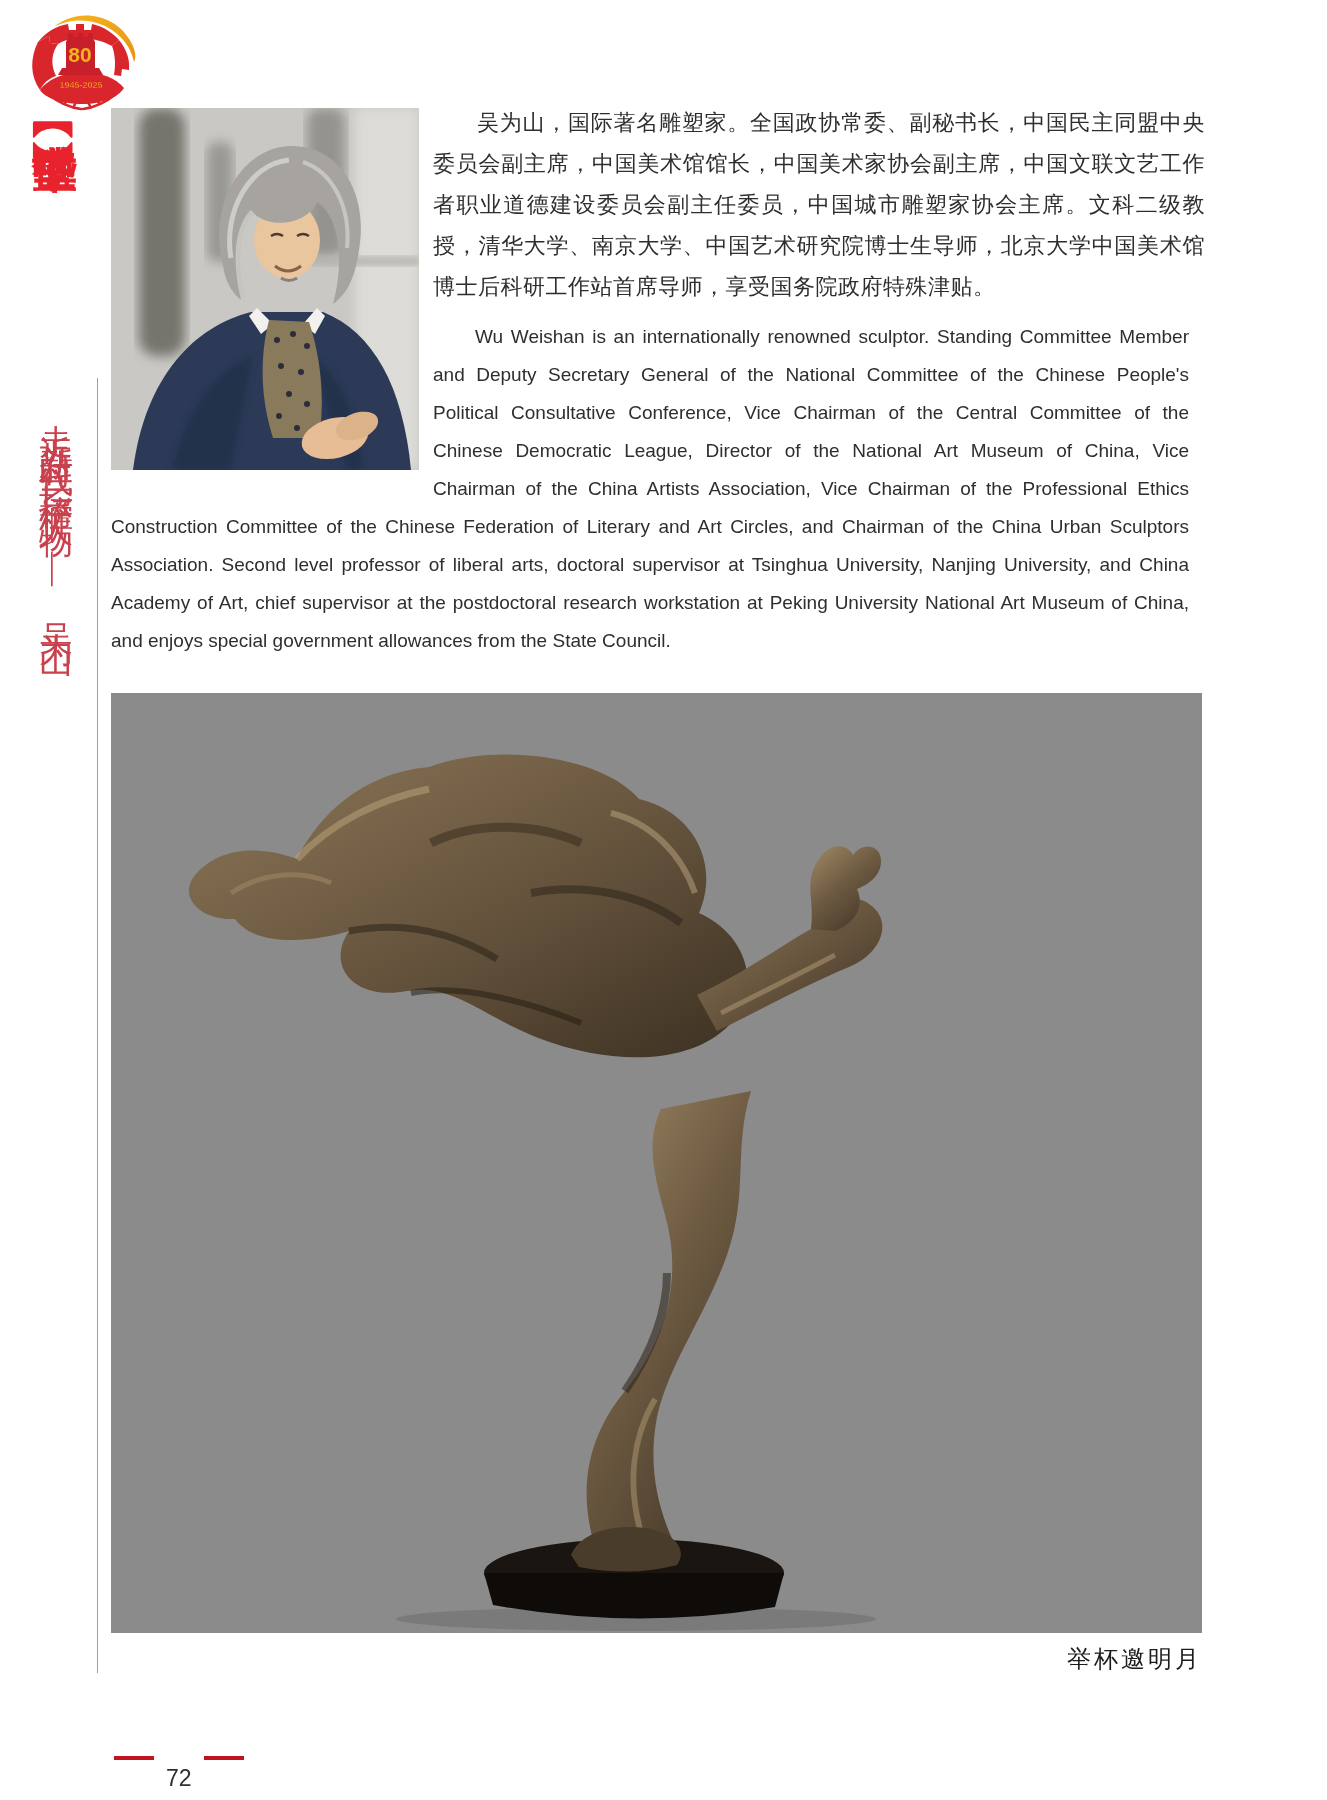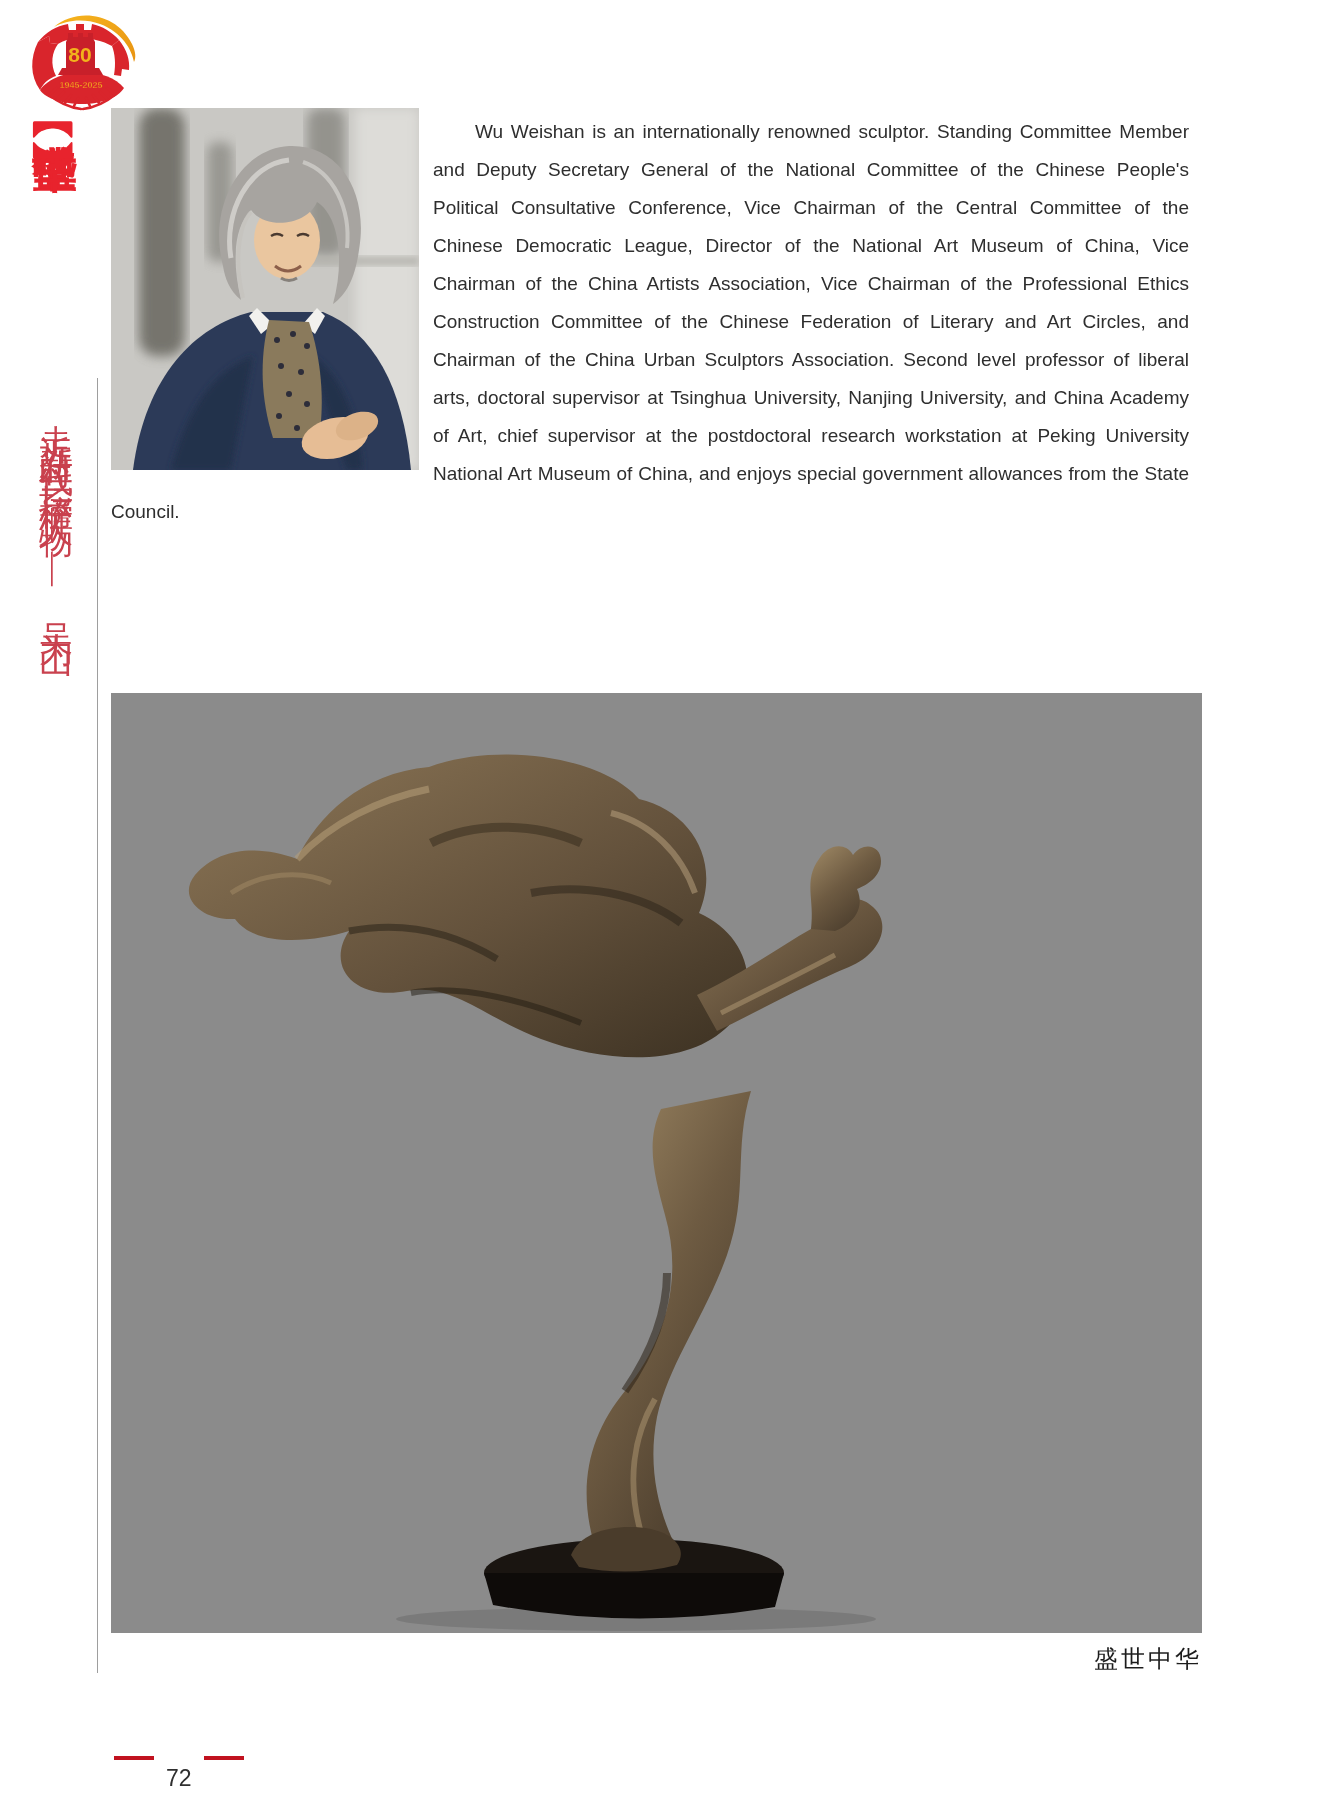--- a/index.html
+++ b/index.html
@@ -135,20 +135,21 @@
     <path d="M186,128 q6,-4 12,0" stroke="#4a3a30" stroke-width="2.4" fill="none"></path>
     <path d="M164,158 q13,10 26,0" stroke="#8c5f4a" stroke-width="3" fill="none"></path>
     <path d="M170,170 q8,5 16,0" stroke="#6a625c" stroke-width="3" fill="none" opacity="0.7"></path>
 
     <path d="M112,158 C96,96 132,40 178,38 C228,36 258,84 248,142 C244,170 236,186 222,196 C234,152 228,108 206,94 C196,118 154,122 140,102 C124,118 120,150 130,192 C118,182 114,170 112,158 Z" fill="#a7a4a0"></path>
     <path d="M120,150 C112,104 138,56 178,52" stroke="#d8d6d2" stroke-width="5" fill="none" opacity="0.8"></path>
     <path d="M236,140 C240,100 222,64 192,54" stroke="#cfcdc9" stroke-width="4" fill="none" opacity="0.8"></path>
     <path d="M132,190 C124,158 126,120 140,104" stroke="#c4c2be" stroke-width="4" fill="none" opacity="0.7"></path>
   </svg>
 
+  <p class="cn-bio">吴为山，国际著名雕塑家。全国政协常委、副秘书长，中国民主同盟中央委员会副主席，中国美术馆馆长，中国美术家协会副主席，中国文联文艺工作者职业道德建设委员会副主任委员，中国城市雕塑家协会主席。文科二级教授，清华大学、南京大学、中国艺术研究院博士生导师，北京大学中国美术馆博士后科研工作站首席导师，享受国务院政府特殊津贴。</p>
   <p class="en-bio">Wu Weishan is an internationally renowned sculptor. Standing Committee Member and Deputy Secretary General of the National Committee of the Chinese People's Political Consultative Conference, Vice Chairman of the Central Committee of the Chinese Democratic League, Director of the National Art Museum of China, Vice Chairman of the China Artists Association, Vice Chairman of the Professional Ethics Construction Committee of the Chinese Federation of Literary and Art Circles, and Chairman of the China Urban Sculptors Association. Second level professor of liberal arts, doctoral supervisor at Tsinghua University, Nanjing University, and China Academy of Art, chief supervisor at the postdoctoral research workstation at Peking University National Art Museum of China, and enjoys special government allowances from the State Council.</p>
 </div>
 
 <svg class="sculpture-fig" viewBox="0 0 1091 940">
   <defs>
     <linearGradient id="bz" x1="0" y1="0" x2="1" y2="1">
       <stop offset="0" stop-color="#8d7757"></stop>
         <stop offset="0.55" stop-color="#64523c"></stop>
         <stop offset="1" stop-color="#3c3122"></stop>
     </linearGradient>
@@ -180,19 +181,19 @@
   <path d="M120,200 C150,180 190,176 220,190" stroke="#9c8562" stroke-width="5" fill="none" opacity="0.6"></path>
   <path d="M500,120 C540,130 570,160 584,200" stroke="#bda582" stroke-width="6" fill="none" opacity="0.5"></path>
 
   <path d="M586,302 C636,278 668,254 700,236 C716,210 744,196 762,214 C782,232 768,262 738,274 C694,292 648,318 606,338 Z" fill="url(#bz)"></path>
   <path d="M700,236 C704,206 692,188 708,166 C716,152 734,148 742,162 C752,148 770,152 770,168 C770,184 756,192 746,196 C754,214 744,230 724,238 Z" fill="url(#bz3)"></path>
   <path d="M610,320 C650,300 690,280 724,262" stroke="#b59d78" stroke-width="5" fill="none" opacity="0.5"></path>
 
   <path d="M460,862 C470,838 506,830 540,836 C566,842 576,858 566,872 Q520,884 468,874 Z" fill="#4a3c2b"></path>
 </svg>
 
-<div class="artwork-caption">盛世中华</div>
+<div class="artwork-caption">举杯邀明月</div>
 
 <div class="page-footer">
   <span class="footer-dash"></span>
   <span class="page-num">72</span>
   <span class="footer-dash"></span>
 </div>
 
 </body></html>

